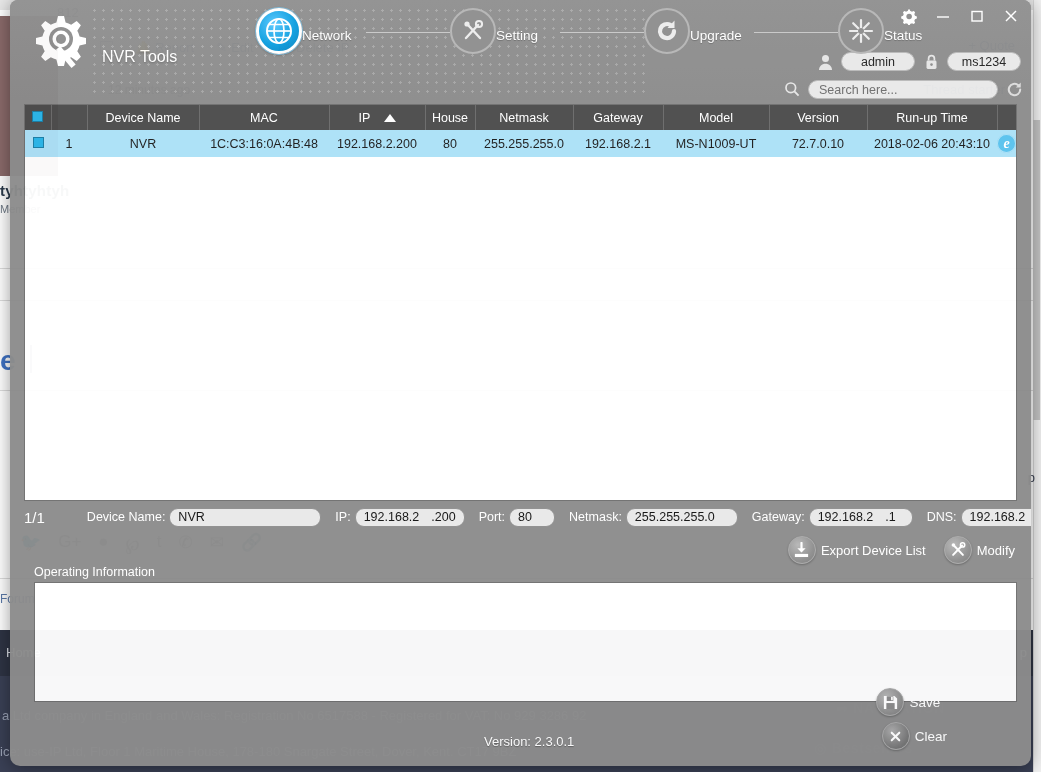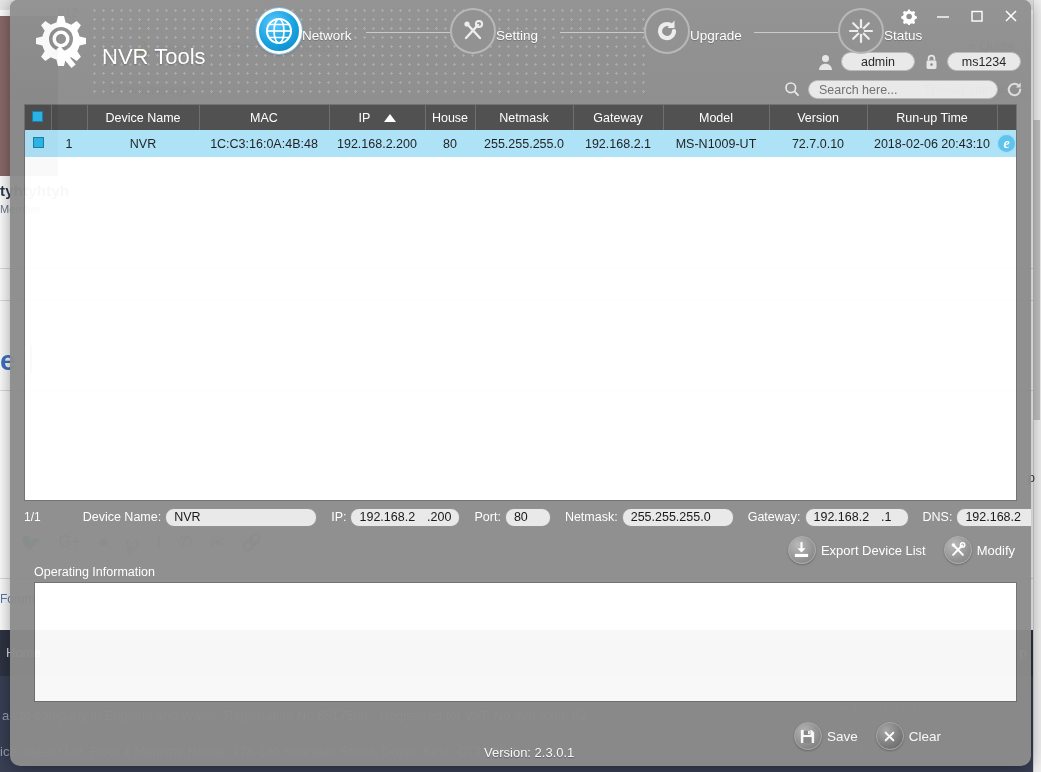--- a/index.html
+++ b/index.html
@@ -135,21 +135,21 @@
     background-image: radial-gradient(#ffffff 1px, transparent 1.2px);
     background-size: 9px 9px;
   }
 
   .brand {
     position: absolute; left: 14px; top: 10px;
     display: flex; align-items: center; gap: 10px;
   }
   .brand-logo { width: 72px; height: 72px; }
   .brand-title {
-    font-size: 22px; color: #ffffff; font-weight: 400;
+    font-size: 16px; color: #ffffff; font-weight: 400;
     text-shadow: 0 1px 2px rgba(0,0,0,.25);
     margin-left: -4px; margin-top: 22px;
   }
 
   
   .steps {
     position: absolute; left: 246px; top: 8px;
     display: flex; align-items: flex-start;
   }
   .step { width: 110px; display: flex; flex-direction: row; align-items: center; cursor: pointer; }
@@ -244,21 +244,21 @@
     font-size: 12.5px; color: #ffffff;
   }
   .f-label { margin-right: 4px; white-space: nowrap; }
   .f-grp { display: flex; align-items: center; margin-right: 14px; }
   .f-input {
     background: #e9e9e9; border: 1px solid #8f8f8f; border-radius: 9px;
     height: 19px; padding: 0 8px; font-size: 12.5px; color: #111;
     display: flex; align-items: center;
   }
   .f-input.split { gap: 12px; }
-  .pagecount { color: #fff; font-size: 12px; margin-right: 42px; }
+  .pagecount { color: #fff; font-size: 15px; margin-right: 42px; }
 
   
   .act-row {
     position: absolute; right: 16px; top: 536px;
     display: flex; align-items: center; gap: 6px;
     font-size: 13px; color: #ffffff;
   }
   .round-btn {
     width: 28px; height: 28px; border-radius: 50%;
     background: radial-gradient(circle at 35% 30%, #b7b7b7, #8a8a8a 70%, #7a7a7a);
@@ -273,26 +273,26 @@
     position: absolute; left: 24px; top: 565px;
     font-size: 12.5px; color: #ffffff;
   }
   .opbox {
     position: absolute; left: 24px; top: 582px;
     width: 983px; height: 120px;
     background: #ffffff; border: 1px solid #6f6f6f;
   }
 
   .bottom-row {
-    position: absolute; right: 90px; bottom: 16px;
+    position: absolute; right: 84px; bottom: 16px;
     display: flex; align-items: center; gap: 6px;
-    font-size: 13.5px; color: #ffffff;
+    font-size: 13.5px; color: #ffffff; flex-direction: column;
   }
   .version-txt {
-    position: absolute; left: 474px; bottom: 6px;
+    position: absolute; left: 474px; bottom: 17px;
     font-size: 13px; color: #ffffff;
     text-shadow: 0 1px 1px rgba(0,0,0,.3);
   }
   svg { display: block; }
 </style>
 </head>
 <body>
 
 <div id="bg-page">
   <div class="bg-topstrip"></div>

